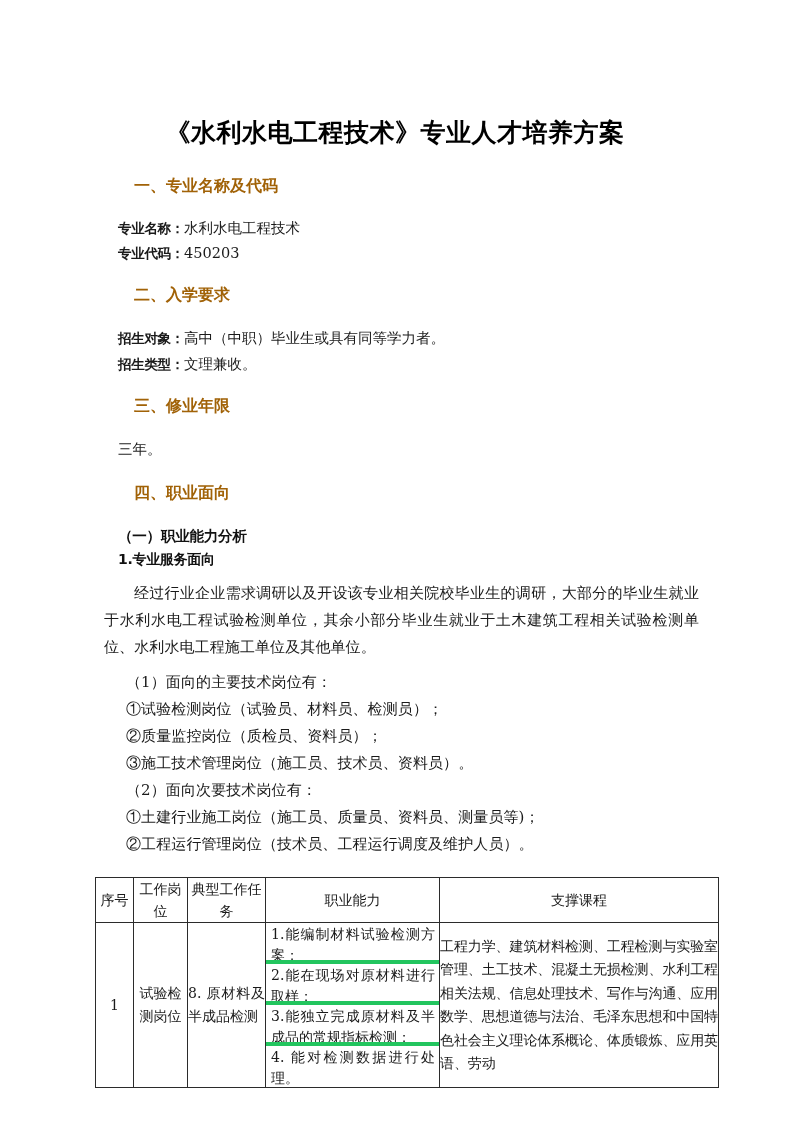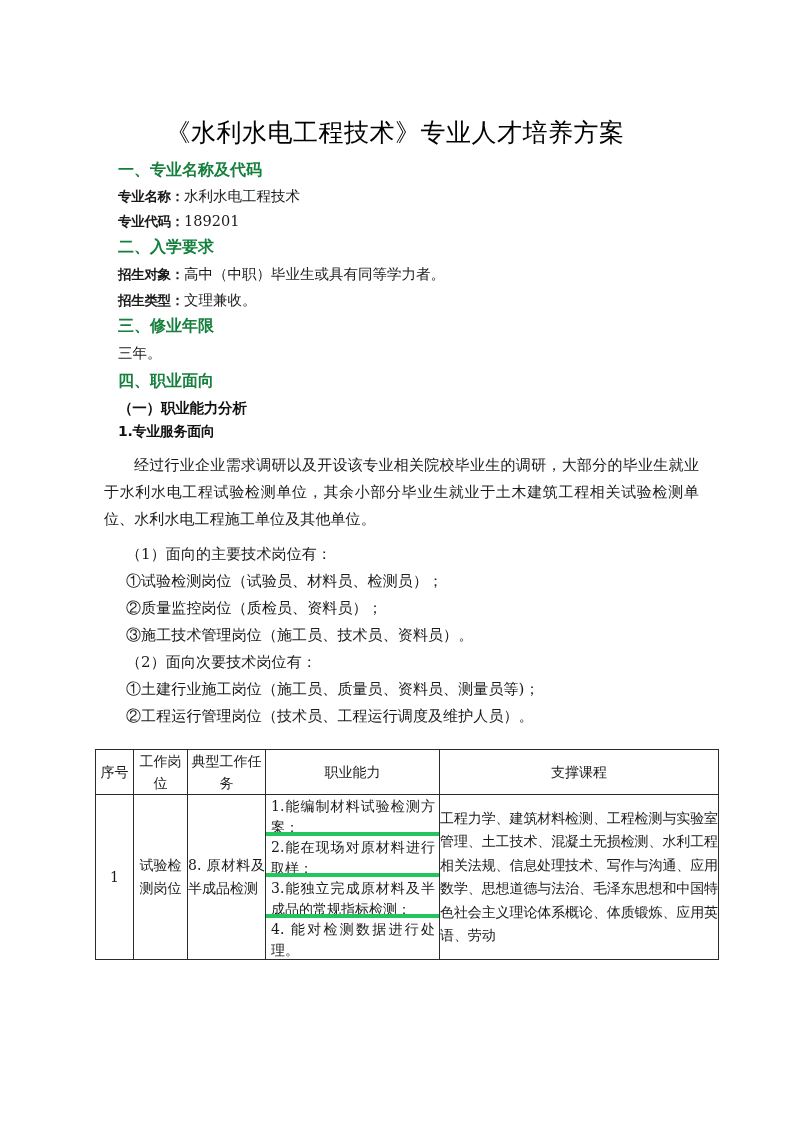--- a/index.html
+++ b/index.html
@@ -25,38 +25,38 @@
     position: absolute;
     left: 83px;
     top: 0;
     width: 624px;
   }
 
   
   .doc-title {
     text-align: center;
     font-family: "DejaVu Serif", "Liberation Serif", serif;
-    font-weight: normal;
+    font-weight: bold;
     font-size: 25px;
     letter-spacing: 0.5px;
     margin: 0;
     padding-top: 118px;
     line-height: 1.2;
     color: #000;
   }
 
   
   .h-sec {
     font-family: "DejaVu Sans", "Liberation Sans", sans-serif;
     font-weight: bold;
     font-size: 16px;
     line-height: 1.0;
-    margin: 0;
-    padding: 0 0 0 35px;
-    color: #15803d;
+    margin: 16px;
+    padding: 0 0 0 35px;
+    color: #a16207;
   }
   .h-sub {
     font-family: "DejaVu Sans", "Liberation Sans", sans-serif;
     font-weight: bold;
     font-size: 14.5px;
     line-height: 1.0;
     margin: 0;
     padding: 0 0 0 35px;
     color: #111;
     letter-spacing: -0.2px;
@@ -211,21 +211,21 @@
 
     <div class="gap-14"></div>
 
     <div class="h-sec">一、专业名称及代码</div>
     <div class="gap-11"></div>
     <div class="field">
       <span class="lbl">专业名称：</span><span class="val">水利水电工程技术</span>
     </div>
     <div class="gap-10"></div>
     <div class="field">
-      <span class="lbl">专业代码：</span><span class="val">189201</span>
+      <span class="lbl">专业代码：</span><span class="val">450203</span>
     </div>
 
     <div class="gap-11"></div>
 
     <div class="h-sec">二、入学要求</div>
     <div class="gap-12"></div>
     <div class="field">
       <span class="lbl">招生对象：</span><span class="val">高中（中职）毕业生或具有同等学力者。</span>
     </div>
     <div class="gap-11"></div>

